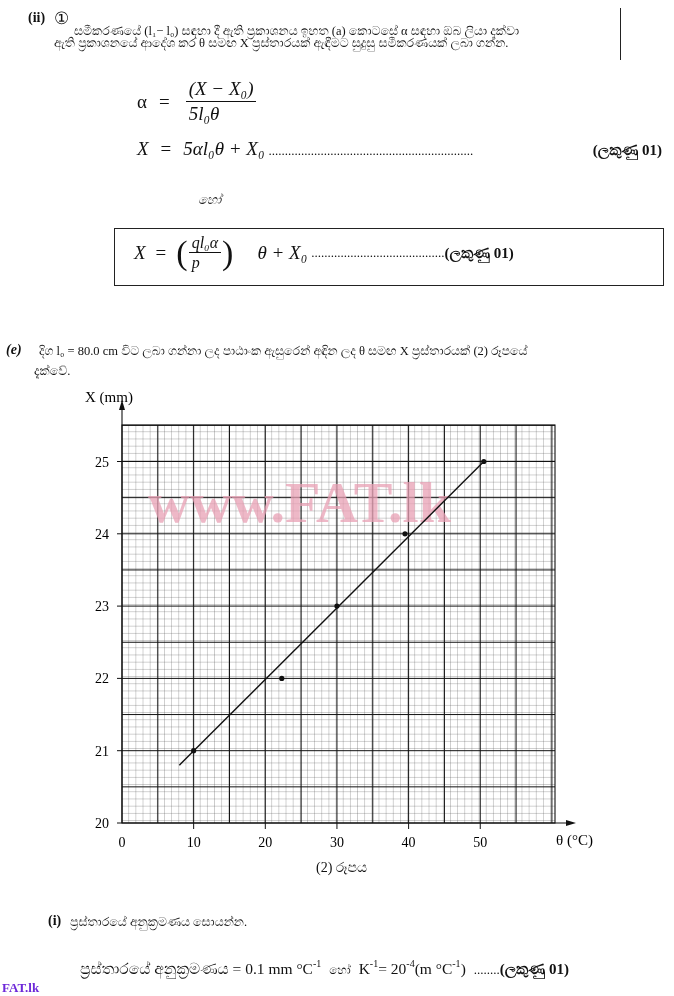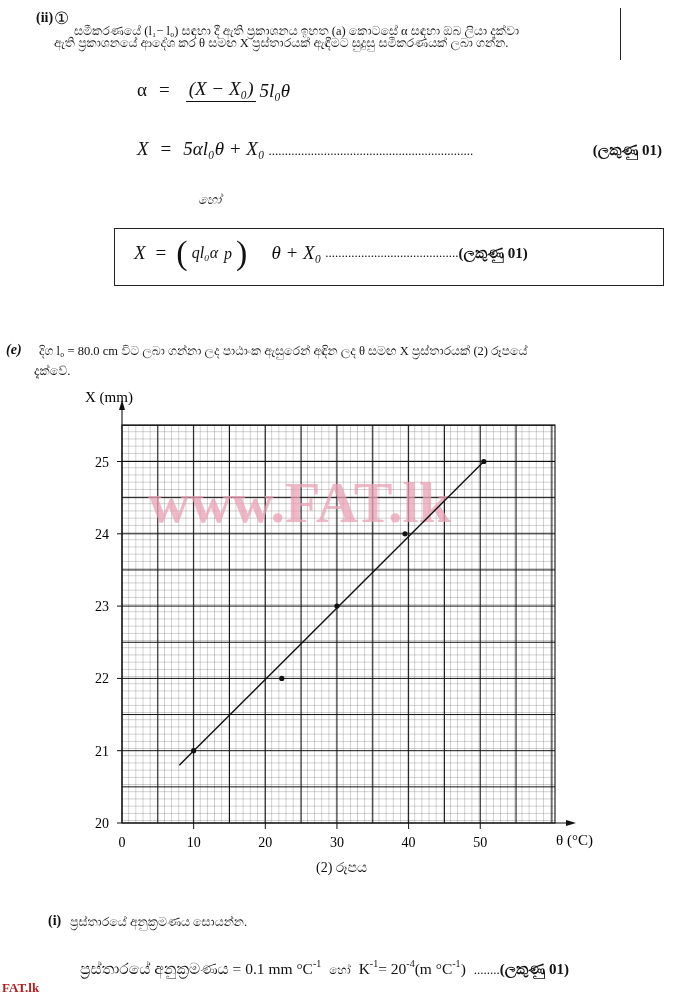--- a/index.html
+++ b/index.html
@@ -7,34 +7,34 @@
       width: 674px; height: 996px; position: relative; overflow: hidden;
       font-family: "Liberation Serif", "DejaVu Serif", serif; color: #111;
     }
     .abs { position: absolute; }
     .para { font-size: 12.5px; line-height: 22px; }
     .label { font-weight: bold; font-size: 14px; }
     .vline { position: absolute; left: 620px; top: 8px; width: 1px; height: 52px; background: #222; }
     .math { font-size: 19px; font-style: normal; }
     .mi { font-style: italic; }
     .sup { font-size: 10px; vertical-align: 7px; }
-    .frac { display: inline-flex; align-items: center; vertical-align: middle; margin: 0 4px; }
+    .frac { display: inline-flex; flex-direction: column; vertical-align: middle; margin: 0 4px; }
     .frac .num { padding: 0 3px 1px; border-bottom: 1.3px solid #111; }
     .frac .den { padding: 1px 3px 0; }
     .dots { letter-spacing: 0px; }
     .marks { font-weight: bold; font-size: 15px; text-align: right; }
     .box { position: absolute; left: 114px; top: 228px; width: 548px; height: 56px; border: 1.3px solid #222; }
     .ho { font-size: 13px; font-style: italic; color: #222; }
-    .watermark-bottom { color: #b91c1c; font-weight: bold; font-size: 13px; }
+    .watermark-bottom { color: #6d28d9; font-weight: bold; font-size: 13px; }
     svg text { font-family: "Liberation Serif", serif; }
   </style>
 </head>
 <body>
 
-<span class="abs label" style="left:36px; top:10px;">(ii)</span>
+<span class="abs label" style="left:28px; top:10px;">(ii)</span>
 <span class="abs" style="left:54px; top:8px; font-size:17px;">①</span>
 <div class="abs para" style="left:74px; top:20px; width:545px; white-space:nowrap; overflow:hidden;">සමීකරණයේ (l₁− l₀) සඳහා දී ඇති ප්‍රකාශනය ඉහත (a) කොටසේ α සඳහා ඔබ ලියා දක්වා</div>
 <div class="abs para" style="left:54px; top:32px; width:565px; white-space:nowrap; overflow:hidden;">ඇති ප්‍රකාශනයේ ආදේශ කර θ සමඟ X ප්‍රස්තාරයක් ඇඳීමට සුදුසු සමීකරණයක් ලබා ගන්න.</div>
 <div class="vline"></div>
 
 <div class="abs math" style="left:137px; top:78px; display:flex; align-items:center;">
   <span>α</span>
   <span style="margin:0 12px;">=</span>
   <span class="frac">
     <span class="num mi">(X − X₀)</span>

